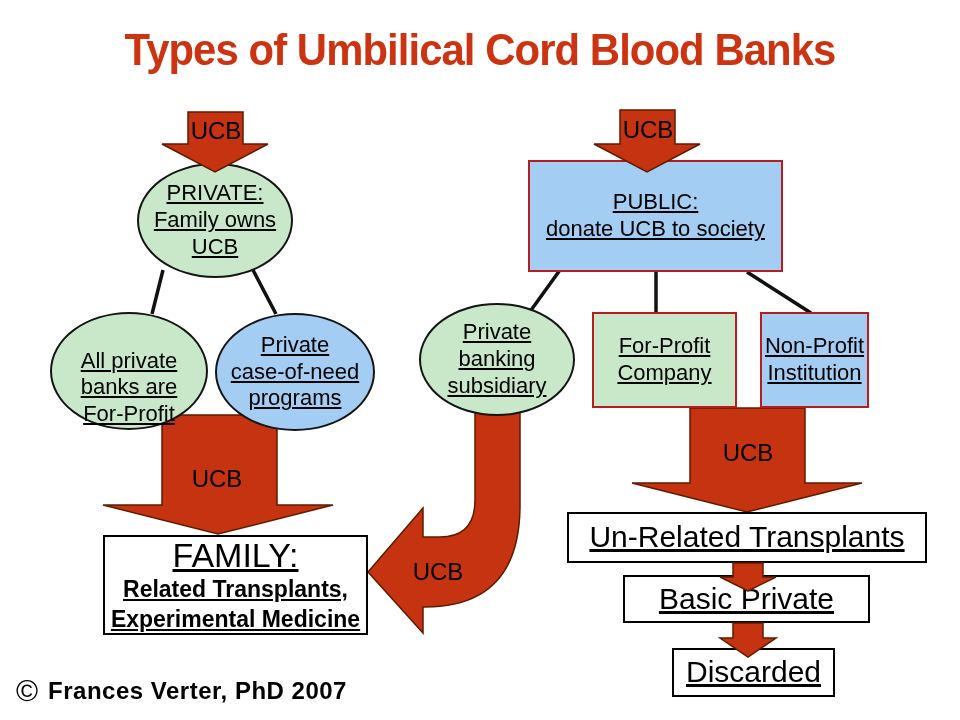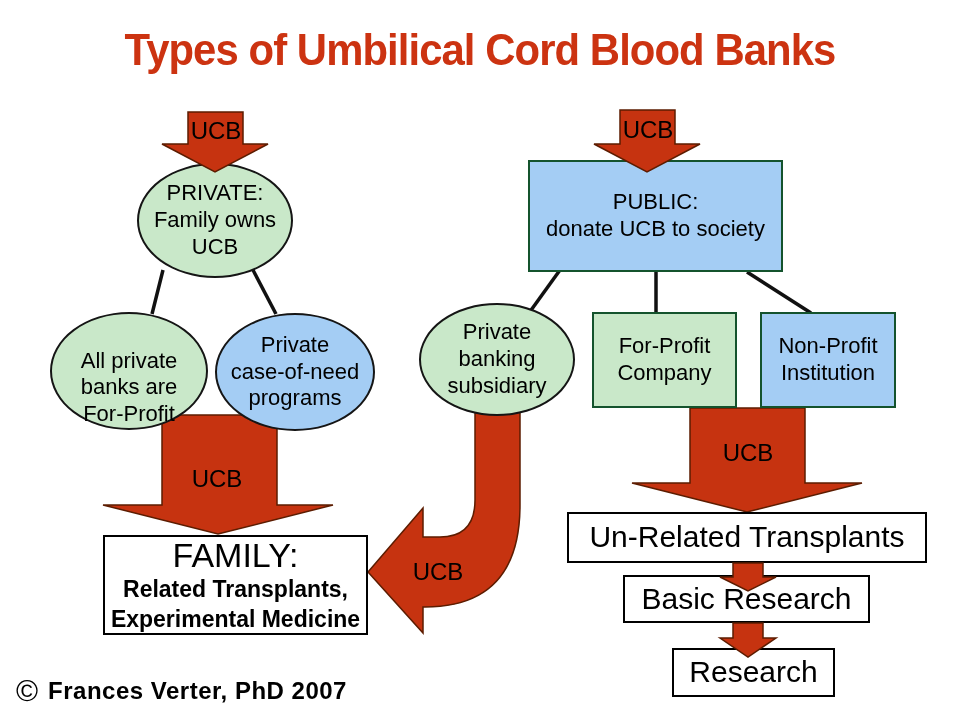--- a/index.html
+++ b/index.html
@@ -5,25 +5,25 @@
   html,body{margin:0;padding:0;background:#fff;}
   .slide{position:relative;width:960px;height:720px;background:#ffffff;overflow:hidden;
          font-family:"Liberation Sans","DejaVu Sans",sans-serif;color:#000;}
   .layer{position:absolute;left:0;top:0;width:960px;height:720px;pointer-events:none;}
   .layer-under{z-index:1;}
   .layer-over{z-index:3;}
   .slide-title{position:absolute;left:0;right:0;top:24px;z-index:5;text-align:center;
     font-size:45px;font-weight:bold;color:var(--title-red,#cc3311);
     letter-spacing:-1px;white-space:nowrap;transform:scaleX(0.93);transform-origin:center;}
   .node{position:absolute;z-index:2;display:flex;align-items:center;justify-content:center;
-    text-align:center;white-space:pre-line;font-size:22px;line-height:1.22;box-sizing:border-box;}
+    text-align:center;white-space:pre-line;font-size:22px;line-height:1.22;box-sizing:border-box;text-decoration:underline;}
   .ellipse{border-radius:50%;border:2px solid #151515;}
   .green{background:var(--node-green,#c9e8c9);}
   .blue{background:var(--node-blue,#a4cdf4);}
-  .rectnode{border:2px solid #14532d;}
+  .rectnode{border:2px solid #b91c1c;}
   .whitebox{background:#ffffff;border:2px solid #000;}
   .arrow-shape{fill:var(--accent-red,#c63310);stroke:#5c1c00;stroke-width:1.5;}
   .connector{stroke:#111;stroke-width:3.5;}
   .ucb-label{position:absolute;z-index:4;width:70px;text-align:center;
     font-size:24px;color:#000;}
   .family-title{font-size:34px;line-height:1.15;}
   .family-sub{font-size:23px;font-weight:bold;line-height:1.3;white-space:pre-line;}
   .bigtext{font-size:30px;}
   .footer{position:absolute;left:16px;top:674px;z-index:5;display:flex;align-items:center;}
   .footer .copy{font-size:30px;font-weight:normal;margin-right:10px;}
@@ -79,41 +79,41 @@
     <span>Private
 banking
 subsidiary</span>
   </div>
 
   <div class="node rectnode green" style="left:592px;top:312px;width:145px;height:96px;">
     <span>For-Profit
 Company</span>
   </div>
 
-  <div class="node rectnode blue" style="left:760px;top:312px;width:136px;height:96px;">
+  <div class="node rectnode blue" style="left:760px;top:312px;width:109px;height:96px;">
     <span>Non-Profit
 Institution</span>
   </div>
 
   <div class="node whitebox bigtext" style="left:567px;top:512px;width:360px;height:51px;">
     <span>Un-Related Transplants</span>
   </div>
 
   <div class="node whitebox" style="left:103px;top:535px;width:265px;height:100px;flex-direction:column;">
     <div class="family-title">FAMILY:</div>
     <div class="family-sub">Related Transplants,
 Experimental Medicine</div>
   </div>
 
   <div class="node whitebox bigtext" style="left:623px;top:575px;width:247px;height:48px;">
-    <span>Basic Research</span>
+    <span>Basic Private</span>
   </div>
 
   <div class="node whitebox bigtext" style="left:672px;top:648px;width:163px;height:49px;">
-    <span>Research</span>
+    <span>Discarded</span>
   </div>
 
   <svg class="layer layer-over" viewBox="0 0 960 720">
 
     <polygon class="arrow-shape" points="188,112 243,112 243,144 268,144 215,172 162,144 188,144"></polygon>
 
     <polygon class="arrow-shape" points="620,110 675,110 675,144 700,144 647,172 594,144 620,144"></polygon>
 
     <polygon class="arrow-shape" points="733,563 763,563 763,577 776,577 748,591 720,577 733,577"></polygon>
 

